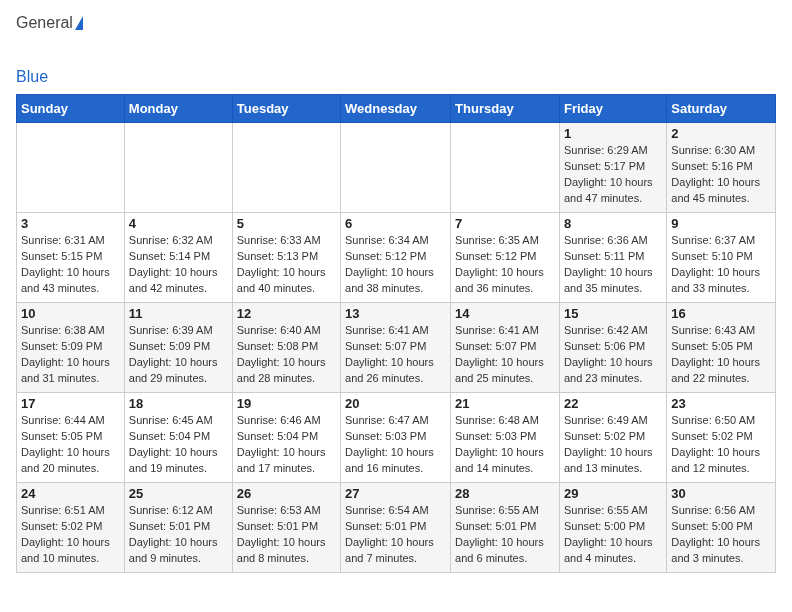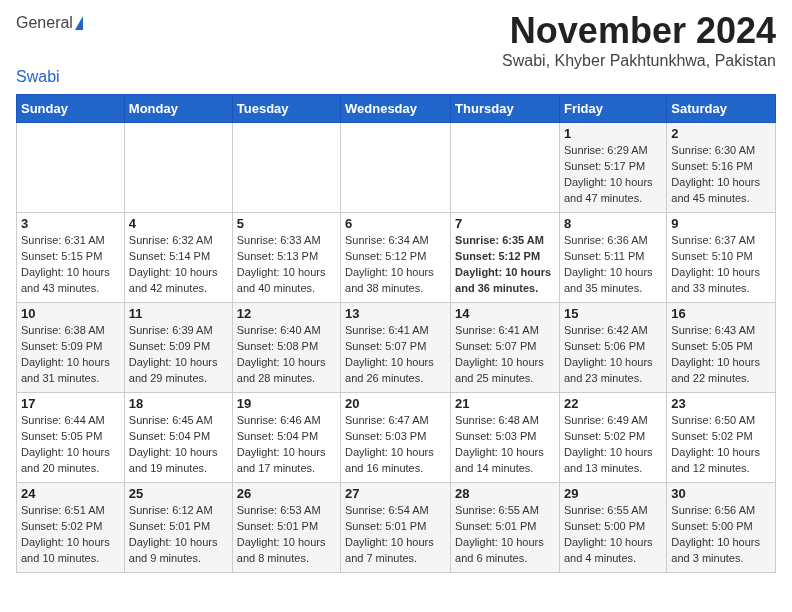--- a/index.html
+++ b/index.html
@@ -93,25 +93,21 @@
   </style>
 </head>
 <body>
 
 <div class="header">
   <div class="logo">
     <div class="logo-row">
       <span class="logo-general">General</span>
       <span class="logo-triangle"></span>
     </div>
-    <span class="logo-blue">Swabi</span>
-  </div>
-  <div class="title-block">
-    <div class="month-title">November 2024</div>
-    <div class="location-title">Swabi, Khyber Pakhtunkhwa, Pakistan</div>
+    <span class="logo-blue">Blue</span>
   </div>
 </div>
 
 <table class="calendar">
   <thead>
     <tr id="header-row">
         <th>Sunday</th>
         <th>Monday</th>
         <th>Tuesday</th>
         <th>Wednesday</th>
@@ -160,21 +156,21 @@
 Daylight: 10 hours and 40 minutes.</div>
         </td>
         <td>
           <span class="day-num">6</span>
           <div class="day-info" style="white-space: pre-line;">Sunrise: 6:34 AM
 Sunset: 5:12 PM
 Daylight: 10 hours and 38 minutes.</div>
         </td>
         <td>
           <span class="day-num">7</span>
-          <div class="day-info" style="white-space: pre-line; font-weight: bold;">Sunrise: 6:35 AM
+          <div class="day-info" style="white-space: pre-line;">Sunrise: 6:35 AM
 Sunset: 5:12 PM
 Daylight: 10 hours and 36 minutes.</div>
         </td>
         <td>
           <span class="day-num">8</span>
           <div class="day-info" style="white-space: pre-line;">Sunrise: 6:36 AM
 Sunset: 5:11 PM
 Daylight: 10 hours and 35 minutes.</div>
         </td>
         <td>

